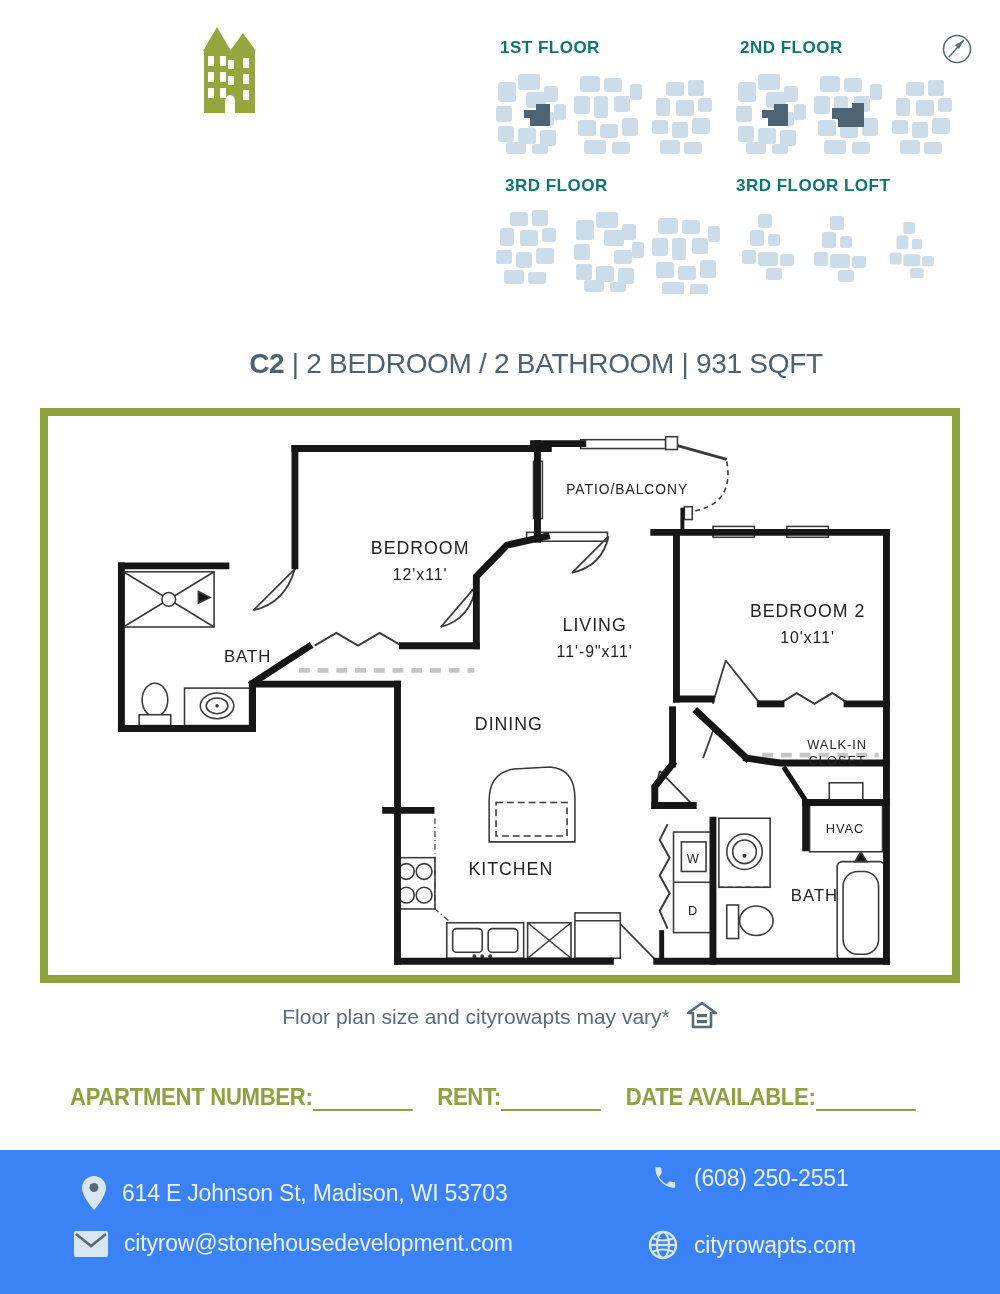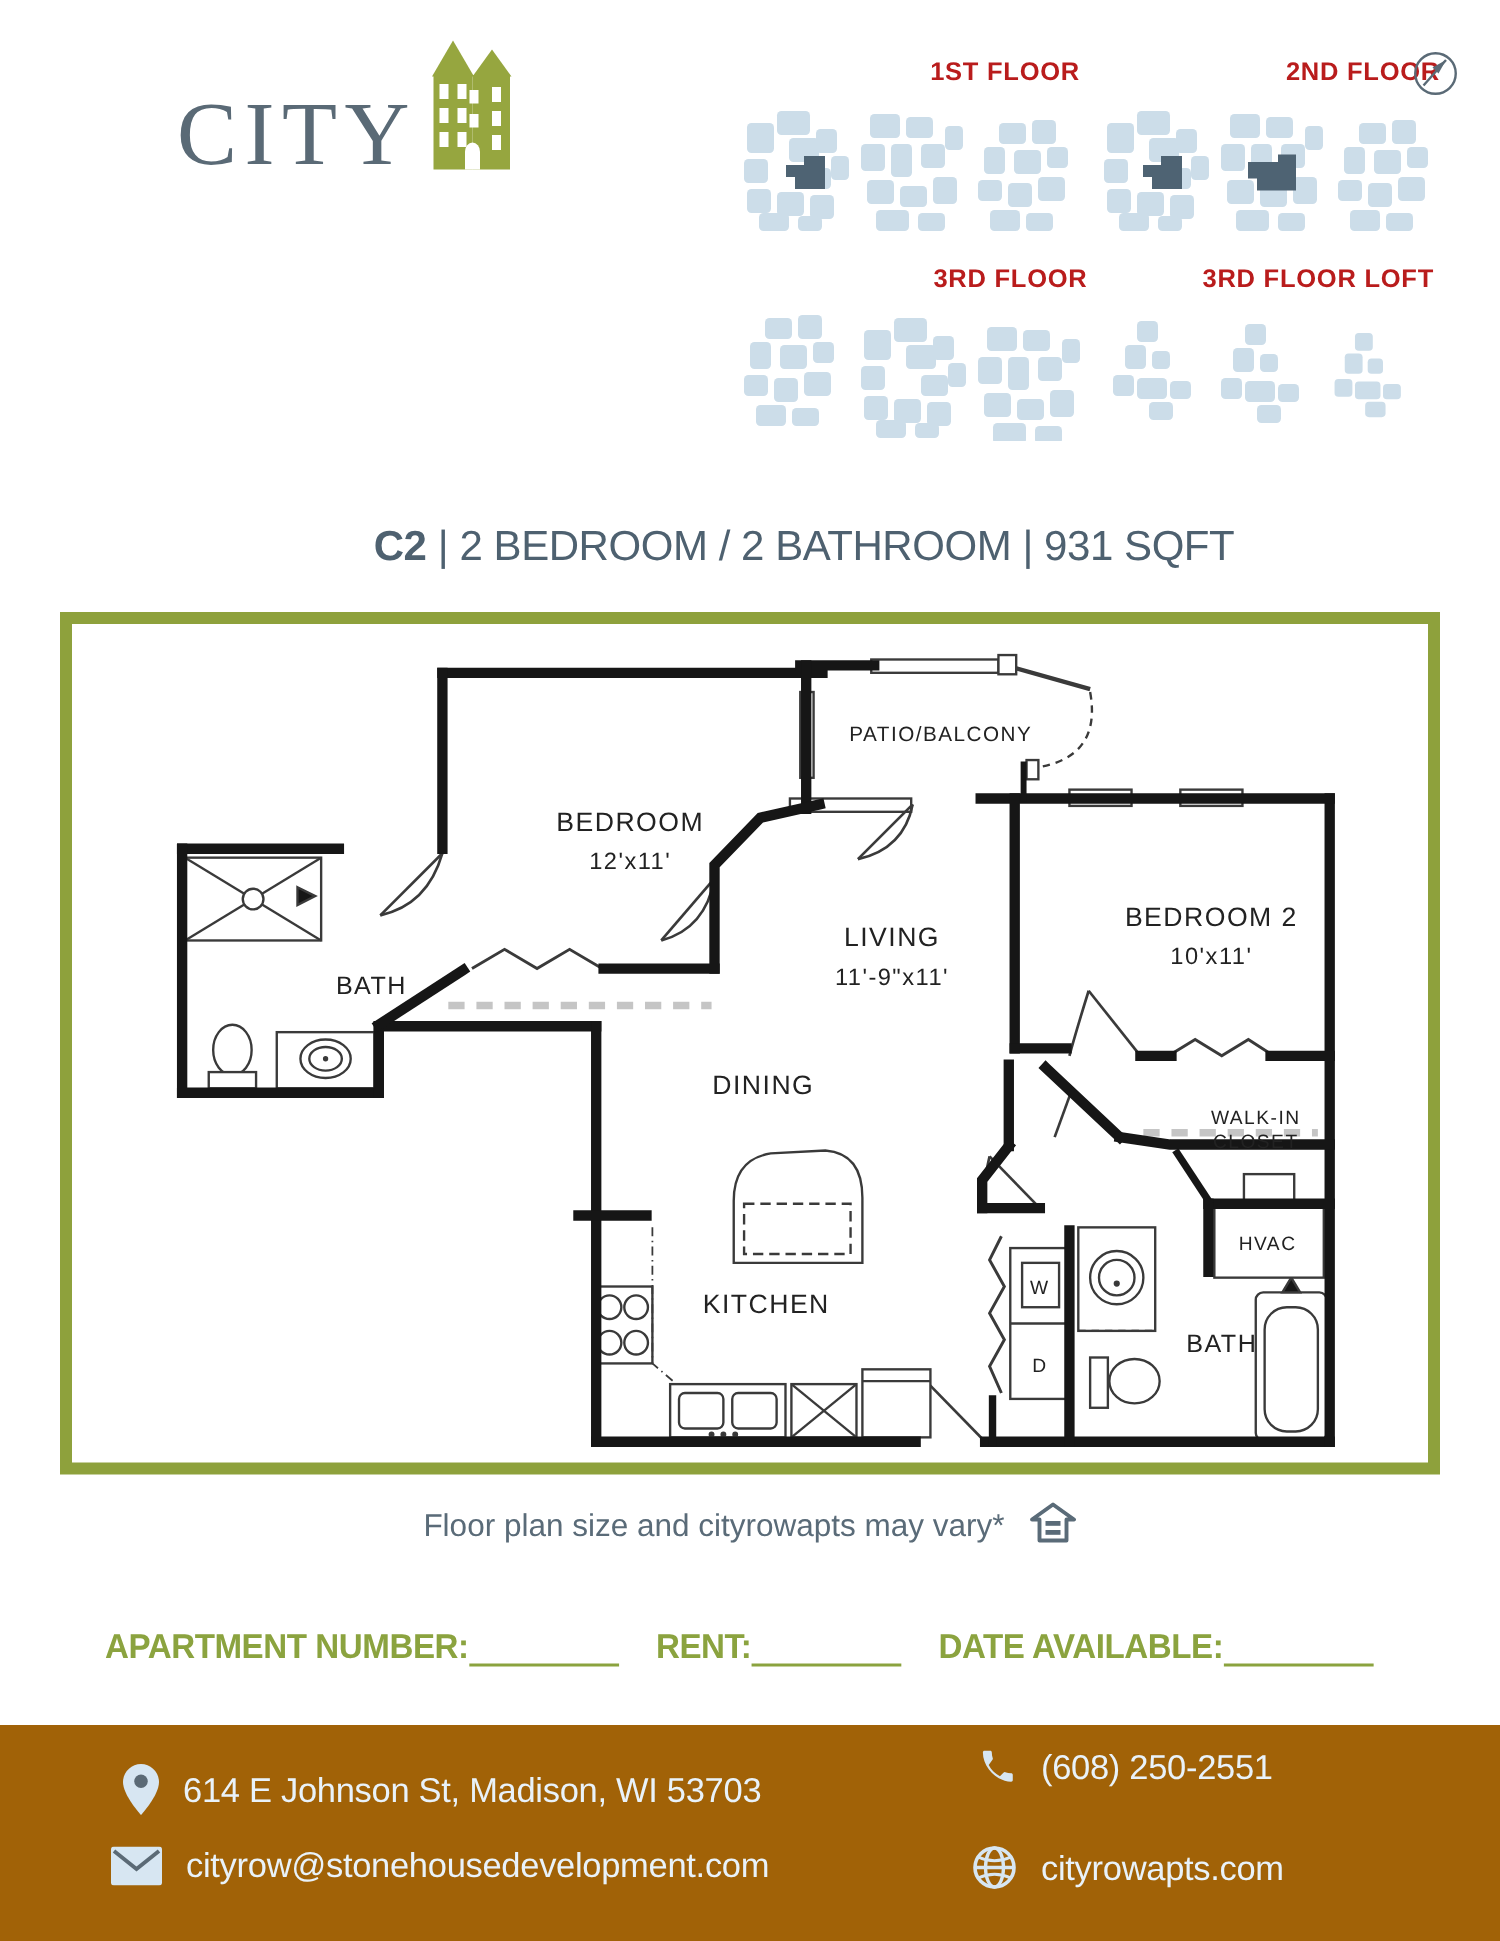--- a/index.html
+++ b/index.html
@@ -8,22 +8,22 @@
 
   
   .logo{position:absolute;left:50px;top:26px;width:360px;text-align:center;}
   .logo-line{display:flex;align-items:flex-end;justify-content:center;gap:10px;}
   .logo-word{font-family:"Liberation Serif","DejaVu Serif",serif;font-size:60px;line-height:1;
              color:#5a6a76;letter-spacing:5px;font-weight:400;}
   .logo-sub{margin-top:6px;font-size:13px;letter-spacing:7.5px;color:#9aa93f;font-weight:700;}
 
   
   .maps{position:absolute;left:488px;top:30px;width:472px;height:260px;}
-  .map-label{position:absolute;width:220px;text-align:right;font-size:17px;font-weight:700;
-             color:#b91c1c;letter-spacing:.5px;}
+  .map-label{position:absolute;width:220px;text-align:left;font-size:17px;font-weight:700;
+             color:#0f766e;letter-spacing:.5px;}
   .map-svg{position:absolute;}
   .compass{position:absolute;left:938px;top:30px;}
 
   
   .unit-title{position:absolute;left:0;top:348px;width:100%;text-align:center;
               font-size:28px;color:#4e6170;letter-spacing:-.3px;margin-left:36px;}
   .unit-title b{font-weight:700;}
 
   
   .plan-box{position:absolute;left:40px;top:408px;width:920px;height:575px;
@@ -36,35 +36,34 @@
   .caption-text{font-size:21px;color:#5a6b78;}
 
   
   .form-line{position:absolute;left:70px;top:1084px;width:880px;display:flex;
              align-items:flex-end;transform:scaleX(.96);transform-origin:left;}
   .form-label{font-size:23px;font-weight:700;color:#8ba33f;letter-spacing:-.3px;white-space:nowrap;}
   .form-blank{display:inline-block;width:104px;height:24px;border-bottom:2px solid #8ba33f;margin-right:26px;}
   .form-group{display:flex;align-items:flex-end;}
 
   
-  .footer{position:absolute;left:0;top:1150px;width:1000px;height:144px;background:#a16207;}
+  .footer{position:absolute;left:0;top:1150px;width:1000px;height:144px;background:#3b82f6;}
   .contact{position:absolute;display:flex;align-items:center;gap:16px;color:#e9f2f9;
            font-size:23px;letter-spacing:-.2px;}
   .contact svg{flex:0 0 auto;}
 
   
   text.room{font-family:"Liberation Sans",sans-serif;fill:#222;letter-spacing:1px;text-anchor:middle;}
 </style>
 </head>
 <body>
 <div class="page">
 
   <div class="logo">
     <div class="logo-line">
-      <span class="logo-word">CITY</span>
       <span>
         <svg width="54" height="88" viewBox="0 0 54 88">
           <g fill="#96a63f">
             <polygon points="14,1 28,25 0,25"></polygon>
             <rect x="1" y="24" width="26" height="63"></rect>
             <polygon points="40,7 53,25 27,25"></polygon>
             <rect x="27" y="24" width="25" height="63"></rect>
           </g>
           <g fill="#fff">
             <rect x="5" y="30" width="6" height="10"></rect>

